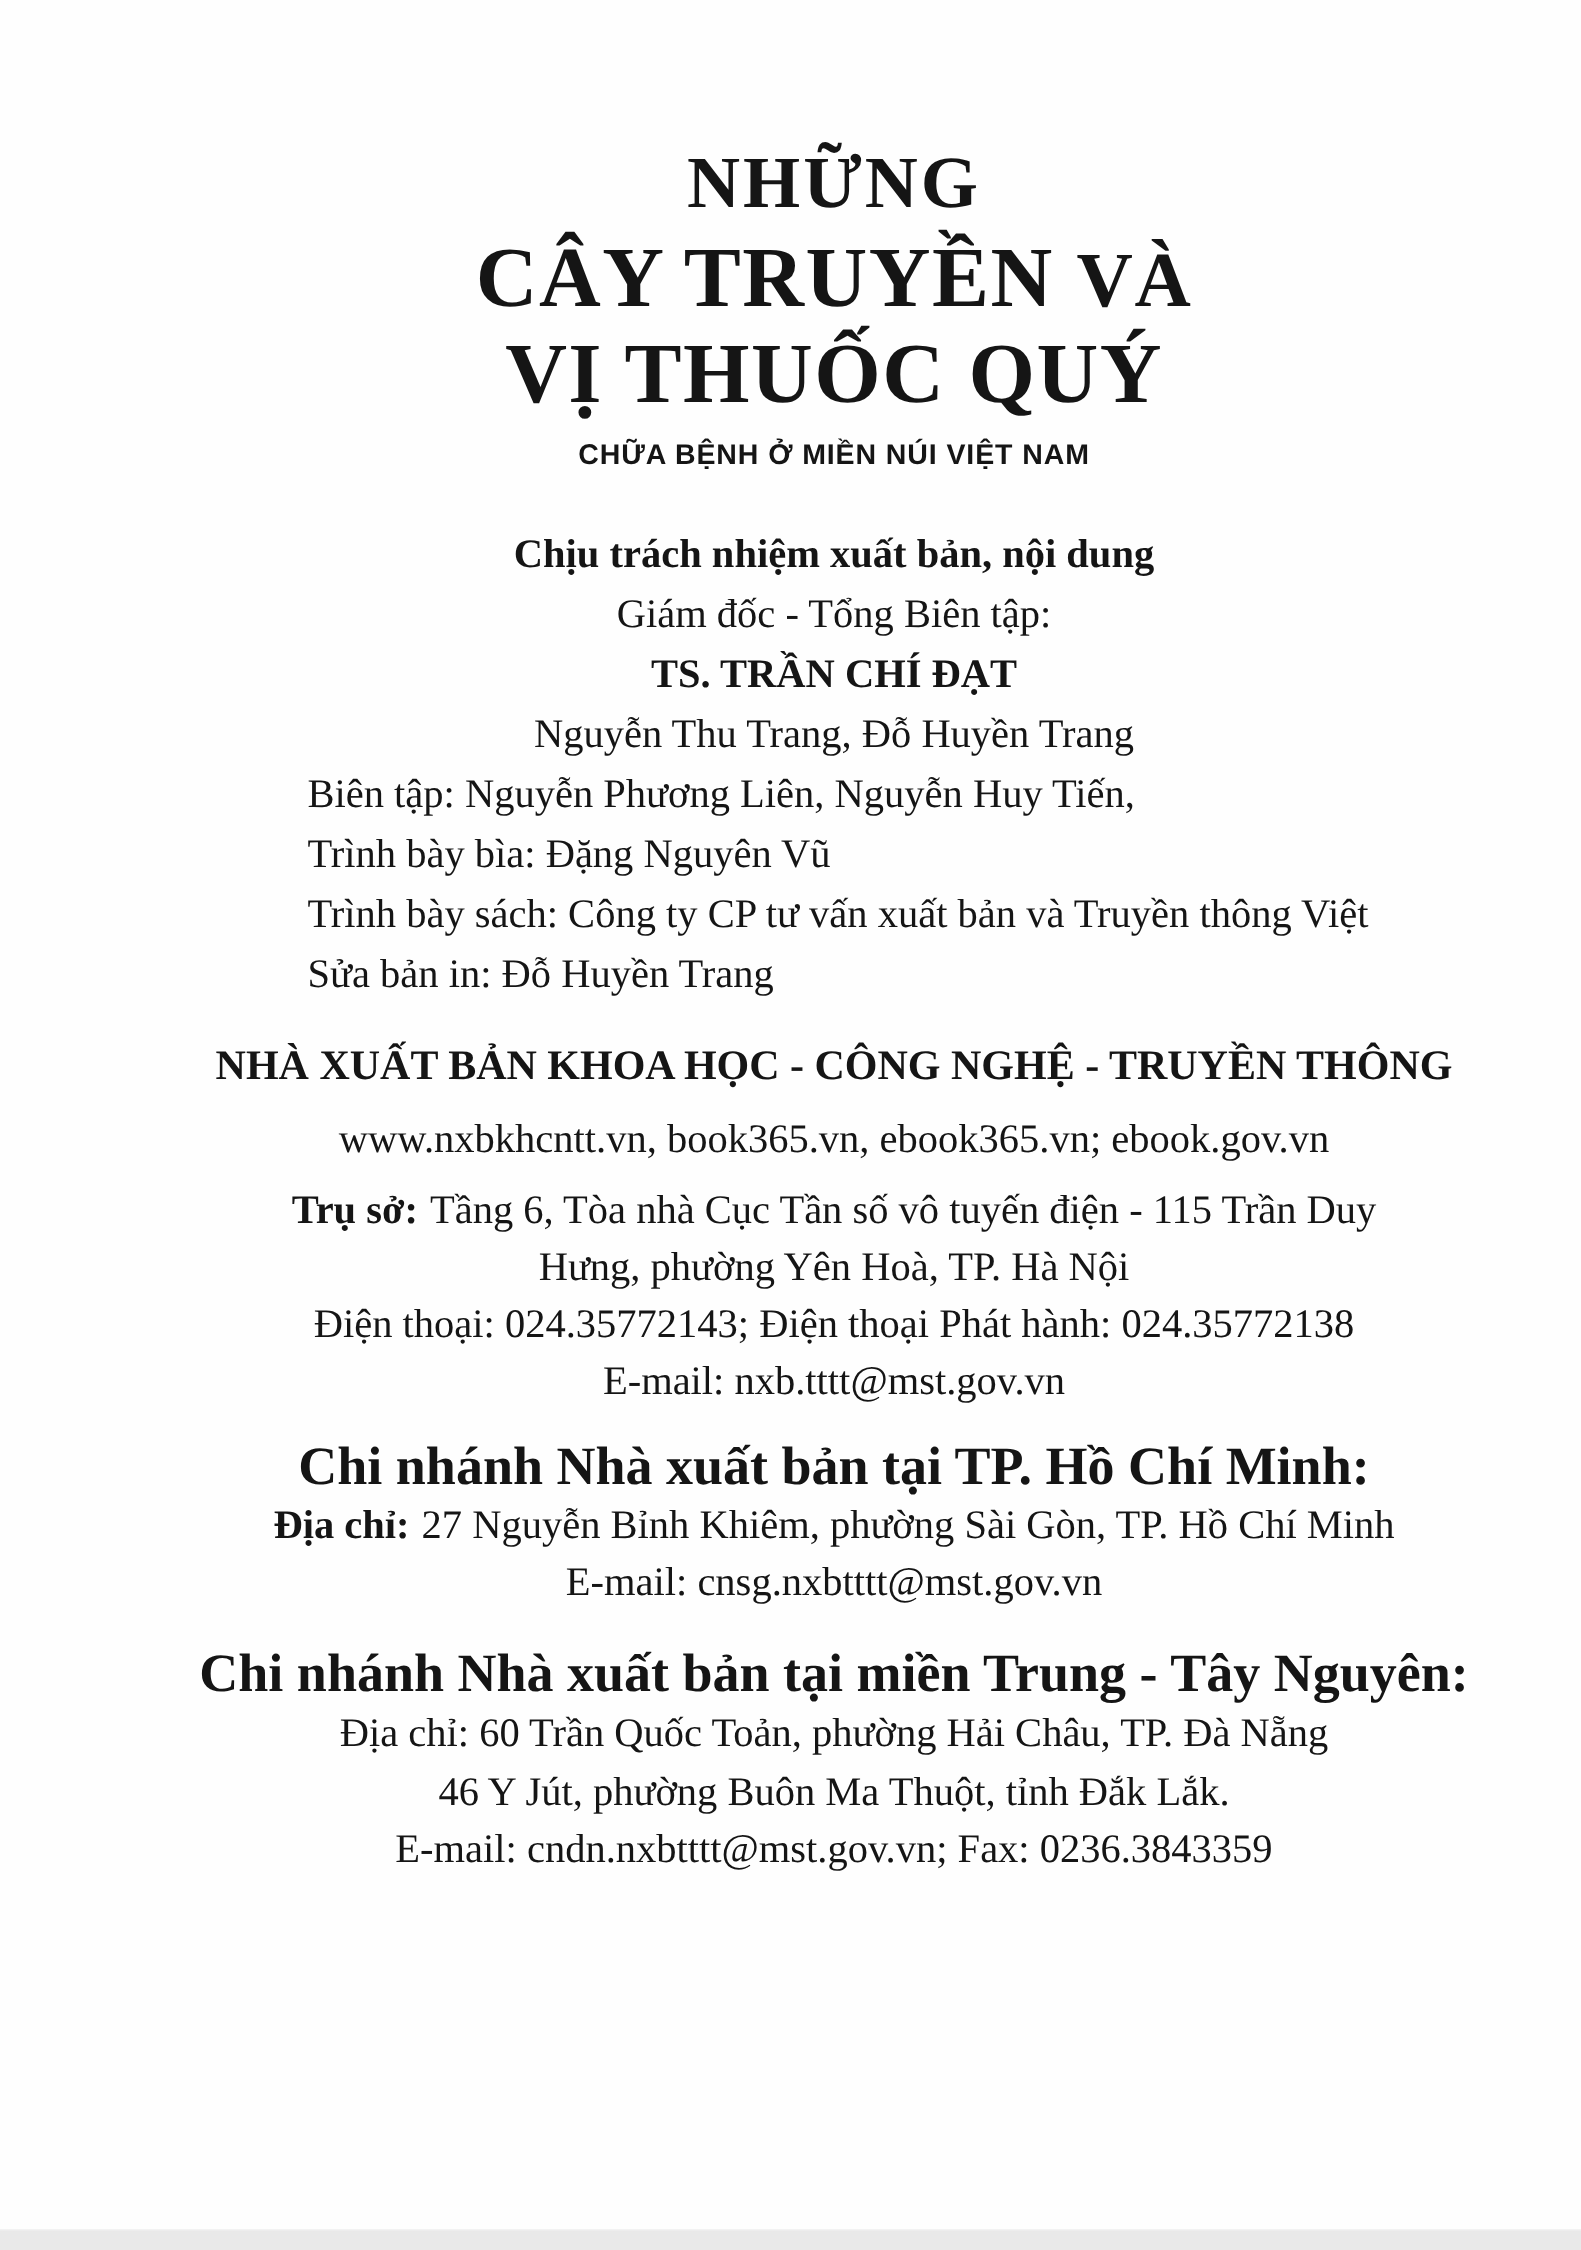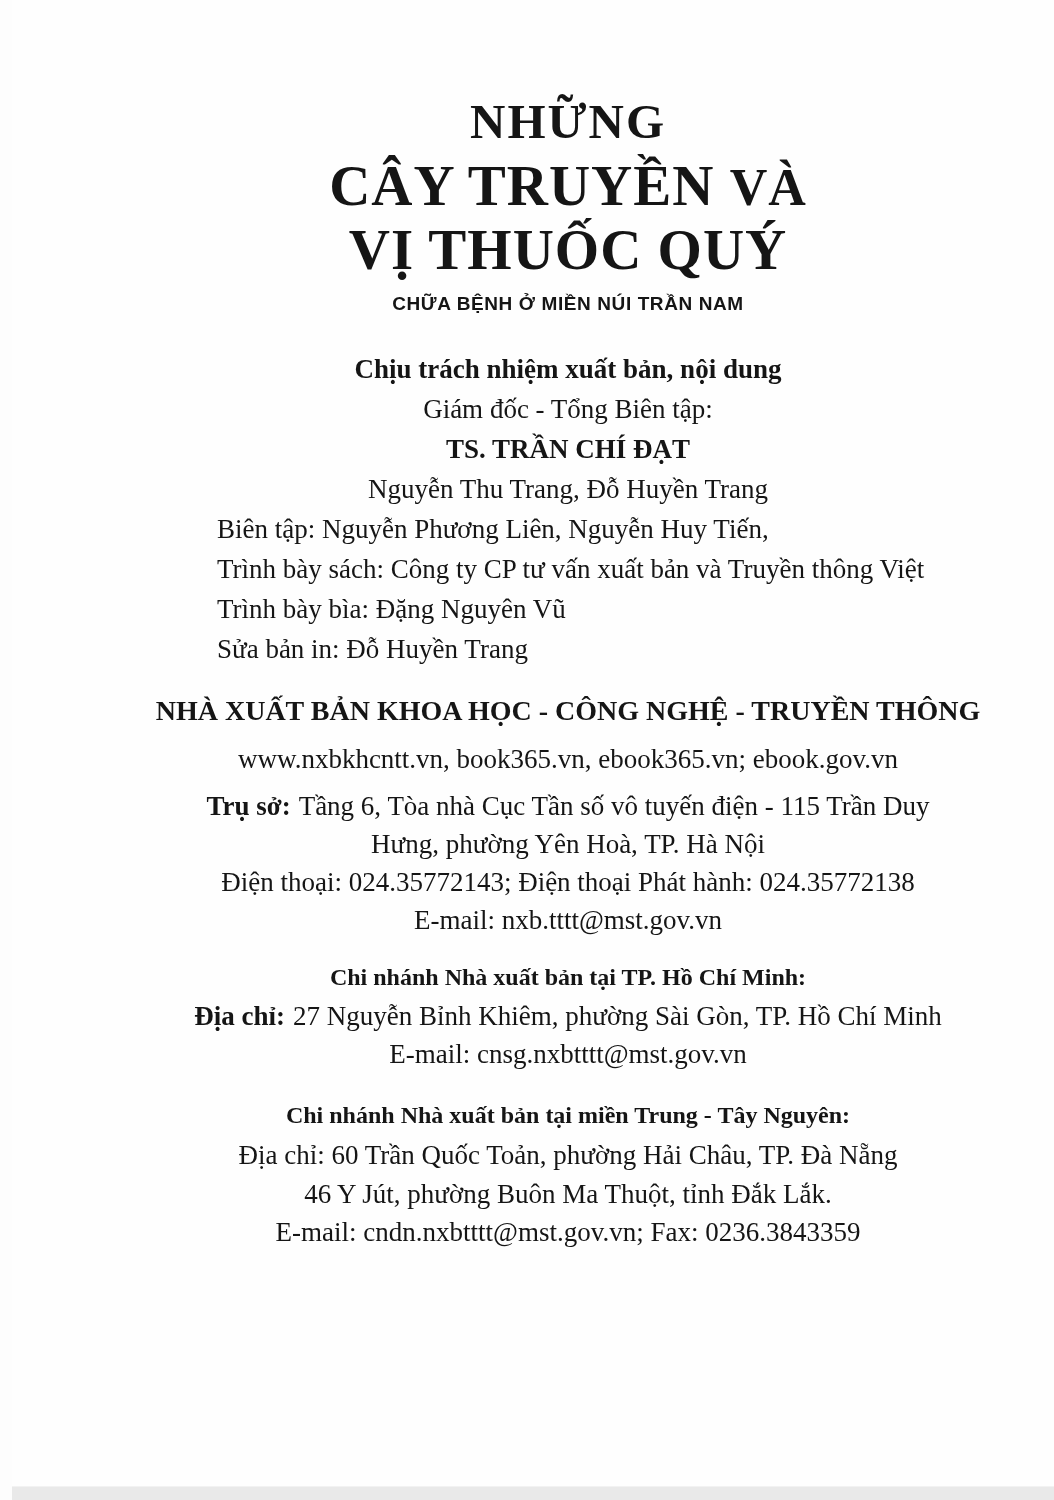--- a/index.html
+++ b/index.html
@@ -5,21 +5,21 @@
   html,body{margin:0;padding:0;}
   body{
     width:1054px;height:1500px;
     background:#fdfdfd;
     overflow:hidden;
     position:relative;
     font-family:"Liberation Serif", serif;
     color:#151515;
     -webkit-font-smoothing:antialiased;
   }
-  .page{position:absolute;inset:0;background:#fefefe;margin-left:12px;}
+  .page{position:absolute;inset:0;background:#fefefe;}
   .content{
     position:absolute;left:58px;top:0;width:996px;
     text-align:center;
   }
   
   .title-l1{margin-top:97px;font-size:49px;font-weight:700;letter-spacing:2px;line-height:1;}
   .title-l2{margin-top:11px;font-size:57px;font-weight:700;letter-spacing:1px;line-height:1;}
   .title-l2 .small-and{font-size:52px;font-weight:700;}
   .title-l3{margin-top:7px;font-size:57px;font-weight:700;letter-spacing:1px;line-height:1;}
   .subtitle{
@@ -37,49 +37,49 @@
   .resp{margin-top:34px;}
   
   .credits .left{text-align:left;padding-left:147px;}
   
   .pub-name{margin-top:22px;font-size:28px;font-weight:700;line-height:40px;}
   .pub-sites{margin-top:8px;}
   .pub-office{margin-top:8px;}
   
   .branch-hcm{margin-top:18px;}
   .branch-central{margin-top:22px;}
-  .branch-heading{font-size:24px;font-weight:700;line-height:40px;}
+  .branch-heading{font-size:36px;font-weight:700;line-height:40px;}
   
   .bottom-bar{
     position:absolute;left:0;bottom:0;width:1054px;height:14px;
     background:#e9e9e9;border-top:1px solid #f2f2f2;box-sizing:border-box;
   }
 </style>
 </head>
 <body>
 
 <div class="page">
   <div class="content">
 
     <div class="title-l1">NHỮNG</div>
     <div class="title-l2"><span>CÂY TRUYỀN</span> <span class="small-and">VÀ</span></div>
     <div class="title-l3">VỊ THUỐC QUÝ</div>
-    <div class="subtitle">CHỮA BỆNH Ở MIỀN NÚI TRẦN NAM</div>
+    <div class="subtitle">CHỮA BỆNH Ở MIỀN NÚI VIỆT NAM</div>
 
     <div class="resp">
       <div class="line bold-italic">Chịu trách nhiệm xuất bản, nội dung</div>
       <div class="line">Giám đốc - Tổng Biên tập:</div>
       <div class="line bold">TS. TRẦN CHÍ ĐẠT</div>
     </div>
 
     <div class="credits">
       <div class="line">Nguyễn Thu Trang, Đỗ Huyền Trang</div>
       <div class="line left">Biên tập: Nguyễn Phương Liên, Nguyễn Huy Tiến,</div>
+      <div class="line left">Trình bày bìa: Đặng Nguyên Vũ</div>
       <div class="line left">Trình bày sách: Công ty CP tư vấn xuất bản và Truyền thông Việt</div>
-      <div class="line left">Trình bày bìa: Đặng Nguyên Vũ</div>
       <div class="line left">Sửa bản in: Đỗ Huyền Trang</div>
     </div>
 
     <div class="publisher">
       <div class="pub-name">NHÀ XUẤT BẢN KHOA HỌC - CÔNG NGHỆ - TRUYỀN THÔNG</div>
       <div class="line pub-sites">www.nxbkhcntt.vn, book365.vn, ebook365.vn; ebook.gov.vn</div>
       <div class="pub-office">
         <div class="line-sm"><span class="label">Trụ sở:</span><span>Tầng 6, Tòa nhà Cục Tần số vô tuyến điện - 115 Trần Duy</span></div>
         <div class="line-sm">Hưng, phường Yên Hoà, TP. Hà Nội</div>
         <div class="line-sm">Điện thoại: 024.35772143; Điện thoại Phát hành: 024.35772138</div>

